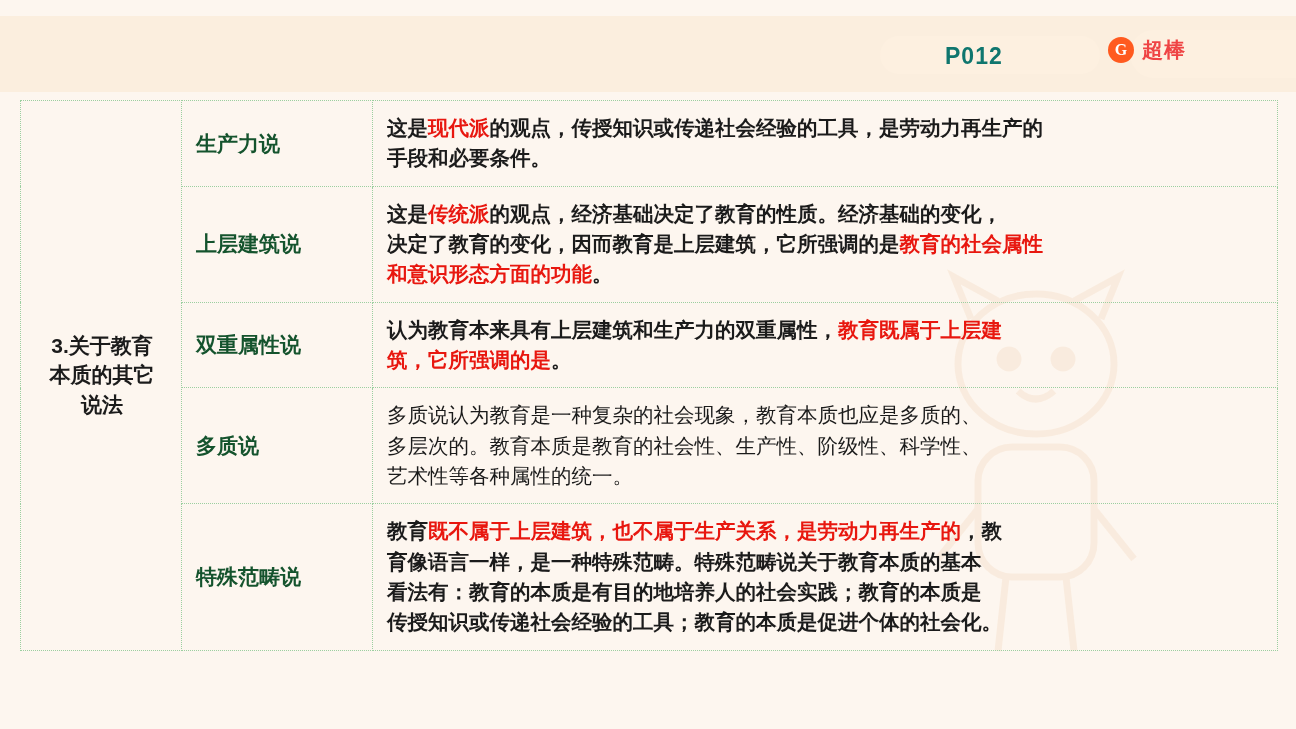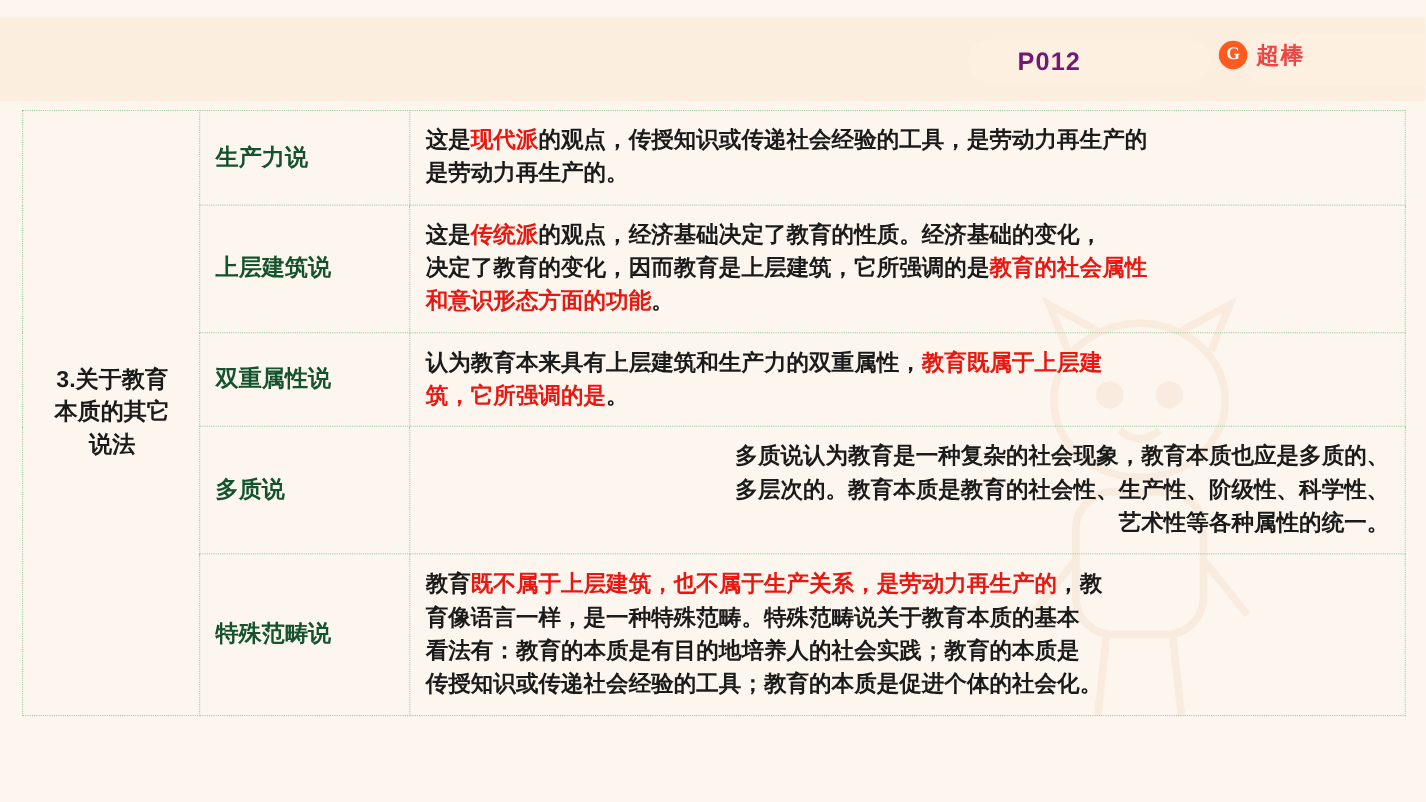--- a/index.html
+++ b/index.html
@@ -37,24 +37,24 @@
     top: 36px;
     left: 880px;
     width: 220px;
     height: 38px;
     background: #fdf0e0;
     border-radius: 19px;
   }
   .page-number {
     position: absolute;
     top: 43px;
-    left: 925px;
+    left: 945px;
     font-size: 23px;
     font-weight: bold;
-    color: #701a75;
+    color: #0f766e;
     letter-spacing: 1px;
   }
   .brand-pill {
     position: absolute;
     top: 30px;
     left: 1130px;
     width: 200px;
     height: 48px;
     background: #fdf0e0;
     border-radius: 24px;
@@ -137,22 +137,21 @@
     line-height: 1.4;
   }
   .cell-desc {
     padding: 12px 14px 12px 14px;
     font-size: 20.5px;
     color: #1b1b1b;
     line-height: 1.48;
     font-weight: bold;
   }
   .cell-desc.plain {
-    font-weight: bold;
-    text-align: right;
+    font-weight: normal;
   }
   .hl {
     color: #e8170f;
   }
   .ln {
     display: block;
     white-space: nowrap;
   }
 
   
@@ -200,21 +199,21 @@
             <span class="ln">本质的其它</span>
             <span class="ln">说法</span>
           </div>
         </td>
         <td class="col-name">
           <div class="cell-name">生产力说</div>
         </td>
         <td>
           <div class="cell-desc">
               <span class="ln"><span>这是</span><span class="hl">现代派</span><span>的观点，传授知识或传递社会经验的工具，是劳动力再生产的</span></span>
-              <span class="ln"><span>是劳动力再生产的。</span></span>
+              <span class="ln"><span>手段和必要条件。</span></span>
             </div>
         </td>
       </tr>
       <tr>
         <td class="col-name">
           <div class="cell-name">上层建筑说</div>
         </td>
         <td>
           <div class="cell-desc">
               <span class="ln"><span>这是</span><span class="hl">传统派</span><span>的观点，经济基础决定了教育的性质。经济基础的变化，</span></span>

